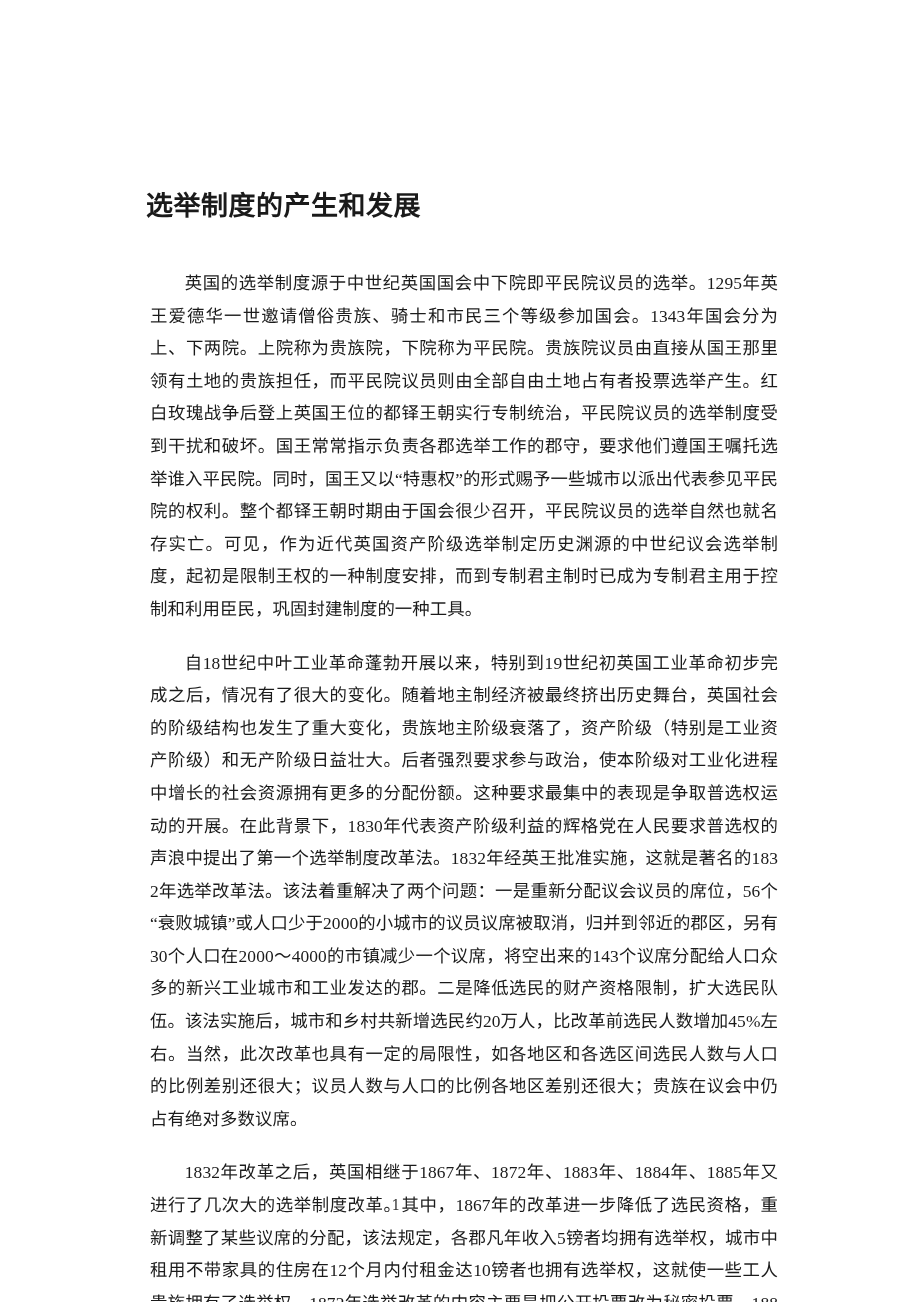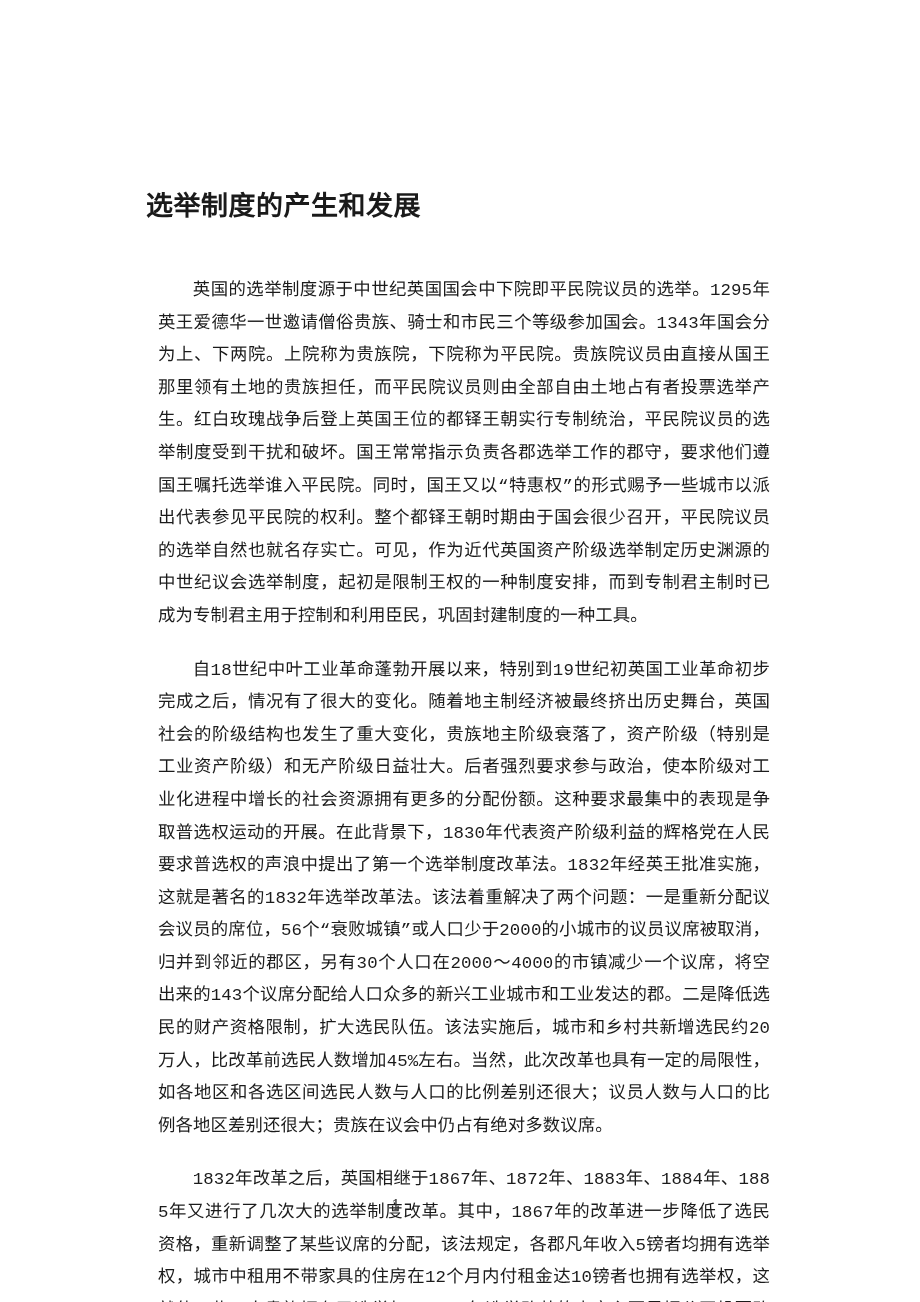--- a/index.html
+++ b/index.html
@@ -30,25 +30,25 @@
     font-weight: 700;
     font-size: 27px;
     line-height: 40px;
     color: #1a1a1a;
     margin: 0 0 0 0;
     letter-spacing: 0.5px;
     white-space: nowrap;
   }
 
   .para {
-    font-family: Liberation Mono, monospace;
+    font-family: Liberation Serif, serif;
     font-size: 17.4px;
     line-height: 32.6px;
     color: #1b1b1b;
-    margin: 12px;
+    margin: 4px;
     text-align: justify;
     text-justify: inter-ideograph;
     text-indent: 2em;
     letter-spacing: 0.1px;
     word-break: break-all;
   }
 
   .para + .para {
     margin-top: 21px;
   }

